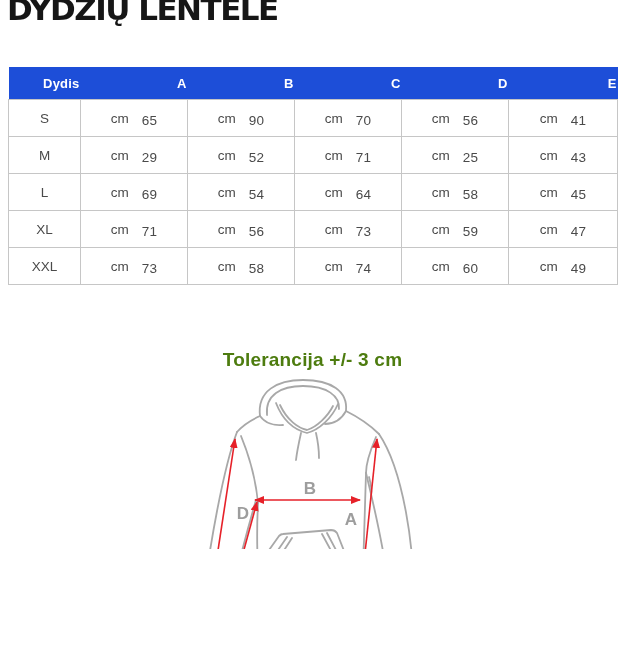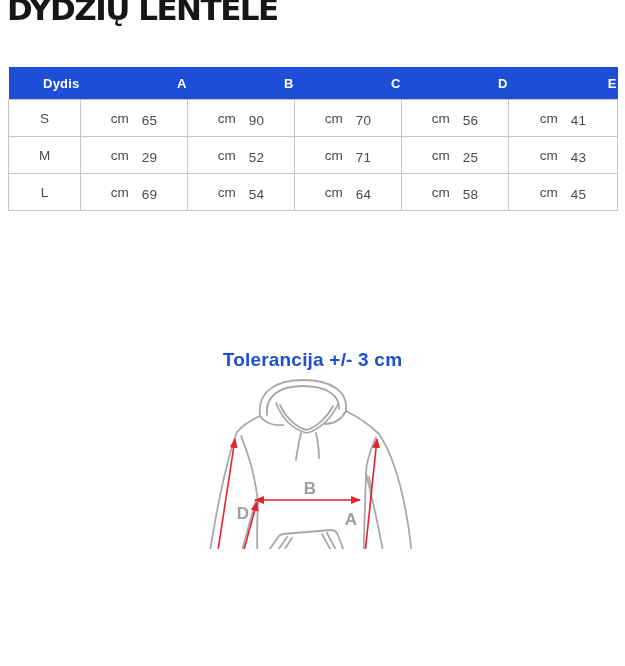--- a/index.html
+++ b/index.html
@@ -25,21 +25,21 @@
   }
   table.size-table td {
     border:1px solid #c6c6c6; background:#ffffff;
     height:34px; text-align:center; vertical-align:middle;
     font-size:13.5px; color:#4a4a4a;
   }
   .num { position:relative; top:2.5px; margin-left:13px; letter-spacing:0.3px; }
   .tolerance-note {
     position:absolute; left:0; top:349px; width:625px;
     text-align:center; font-size:19px; font-weight:700;
-    color:#1d4ed8; letter-spacing:0.2px;
+    color:#4d7c0f; letter-spacing:0.2px;
   }
   svg.hoodie-diagram { position:absolute; left:180px; top:378px; }
   svg .garment { stroke:#a8a8a8; stroke-width:1.8; fill:none;
     stroke-linecap:round; stroke-linejoin:round; }
   svg .arrow { stroke:#e62129; stroke-width:1.6; fill:none; }
   svg .mlabel { fill:#9d9d9d; font-size:17px; font-weight:bold;
     font-family:"Liberation Sans", sans-serif; text-anchor:middle; }
 </style>
 </head>
 <body>
@@ -84,20 +84,36 @@
         <td><span class="cm">cm</span><span class="num">25</span></td>
         <td><span class="cm">cm</span><span class="num">43</span></td>
       </tr>
       <tr>
         <td>L</td>
         <td><span class="cm">cm</span><span class="num">69</span></td>
         <td><span class="cm">cm</span><span class="num">54</span></td>
         <td><span class="cm">cm</span><span class="num">64</span></td>
         <td><span class="cm">cm</span><span class="num">58</span></td>
         <td><span class="cm">cm</span><span class="num">45</span></td>
+      </tr>
+      <tr>
+        <td>XL</td>
+        <td><span class="cm">cm</span><span class="num">71</span></td>
+        <td><span class="cm">cm</span><span class="num">56</span></td>
+        <td><span class="cm">cm</span><span class="num">73</span></td>
+        <td><span class="cm">cm</span><span class="num">59</span></td>
+        <td><span class="cm">cm</span><span class="num">47</span></td>
+      </tr>
+      <tr>
+        <td>XXL</td>
+        <td><span class="cm">cm</span><span class="num">73</span></td>
+        <td><span class="cm">cm</span><span class="num">58</span></td>
+        <td><span class="cm">cm</span><span class="num">74</span></td>
+        <td><span class="cm">cm</span><span class="num">60</span></td>
+        <td><span class="cm">cm</span><span class="num">49</span></td>
       </tr>
     </tbody>
   </table>
 
   <div class="tolerance-note">Tolerancija +/- 3 cm</div>
 
   <svg class="hoodie-diagram" width="280" height="290" viewBox="0 0 280 290" xmlns="http://www.w3.org/2000/svg">
     <defs>
       <marker id="ah" markerUnits="userSpaceOnUse" markerWidth="10" markerHeight="8" viewBox="0 0 10 8" refX="9" refY="4" orient="auto-start-reverse">
         <path d="M0,0 L10,4 L0,8 Z" fill="#e62129"></path>

